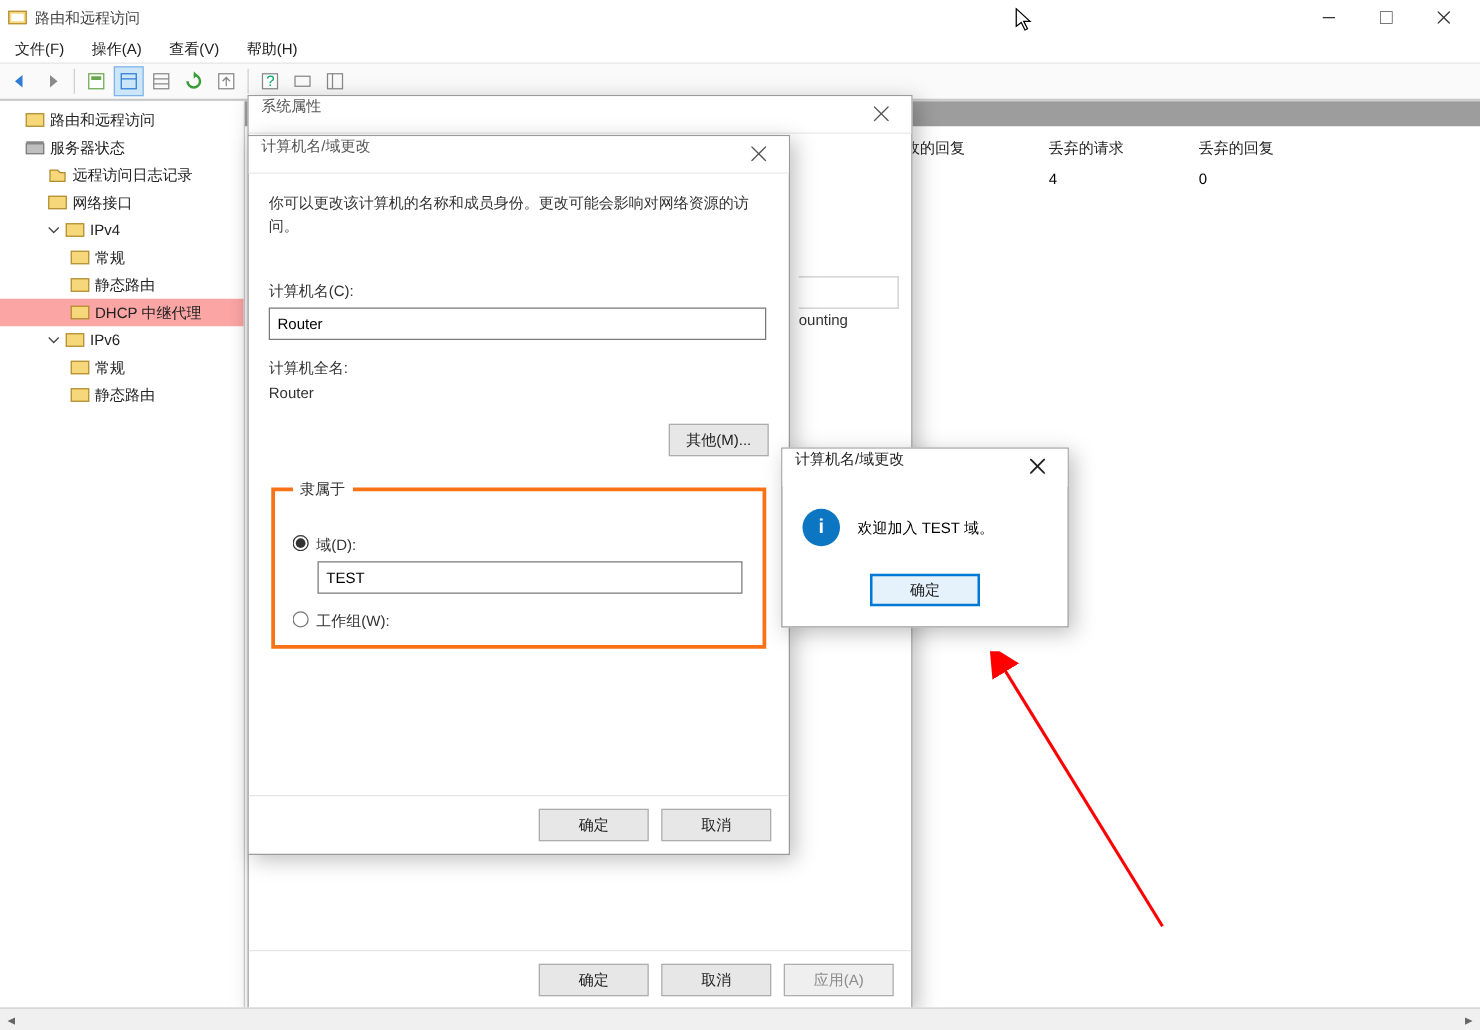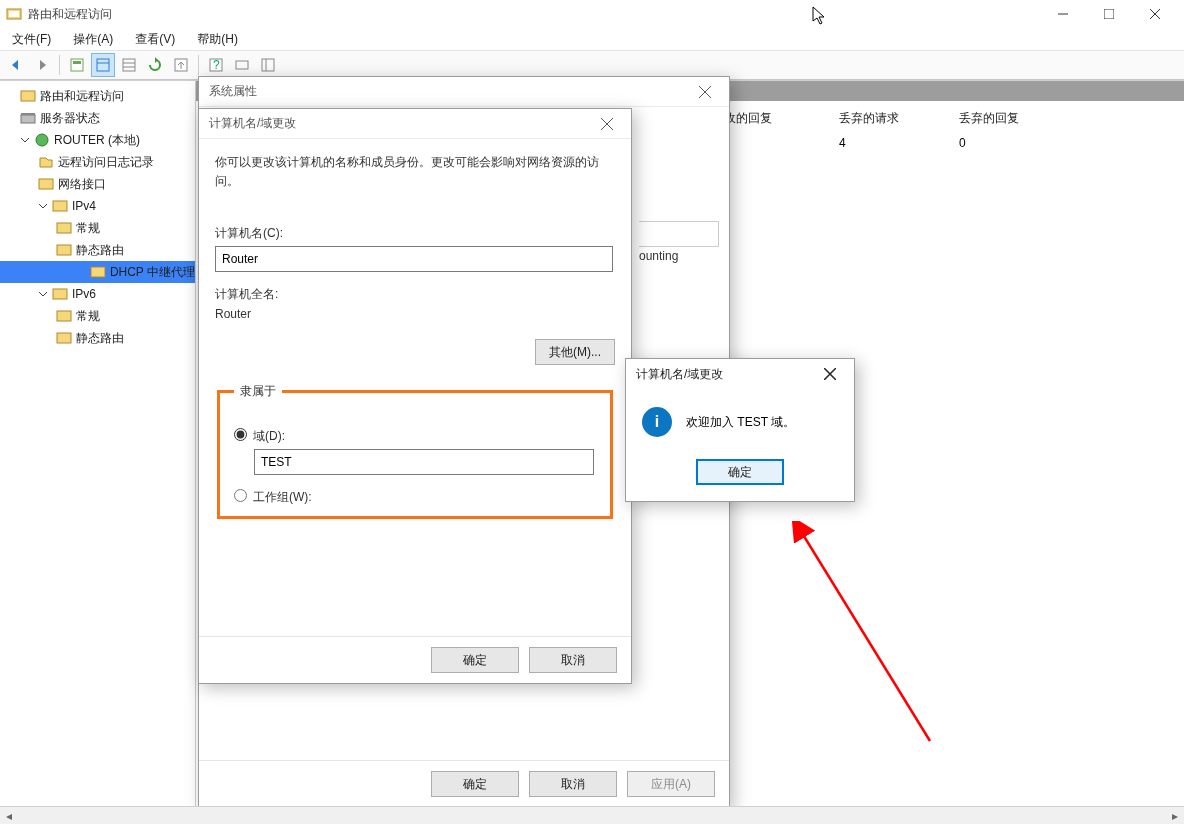--- a/index.html
+++ b/index.html
@@ -24,33 +24,33 @@
 .toolbar svg { display: block; }
 
 
 .main { position: absolute; top: 80px; left: 0; right: 0; bottom: 18px; display: flex; border-top: 1px solid #d0d0d0; }
 
 .tree-pane { width: 196px; border-right: 1px solid #d0d0d0; overflow: hidden; background: #fff; padding-top: 4px; }
 .tree-item { display: flex; align-items: center; height: 22px; padding-left: 4px; white-space: nowrap; }
 .tree-item .expander { width: 14px; height: 14px; display: flex; align-items: center; justify-content: center; color: #666; }
 .tree-item .ticon { width: 16px; height: 16px; margin: 0 4px 0 2px; display:flex; align-items:center; justify-content:center; }
 .tree-item .label { color: #222; }
-.tree-item.selected { background: #3b82f6; justify-content: flex-end; }
+.tree-item.selected { background: #fca5a5; }
 .indent-1 { padding-left: 18px; }
 .indent-2 { padding-left: 36px; }
 .indent-3 { padding-left: 54px; }
 
 .detail-pane { flex: 1; position: relative; }
 .grid-header-bar { height: 20px; background: #9d9d9d; position: absolute; top: 0; left: 0; right: 0; }
 .grid-cell-h { padding: 3px 8px; color: #222; }
 .grid-cell { padding: 3px 8px; }
 
 
 .dialog { position: absolute; background: #fff; border: 1px solid #9b9b9b; box-shadow: 4px 4px 16px rgba(0,0,0,0.25); }
-.dlg-title { height: 30px; display: flex; align-items: center; padding: 0 10px; color: #555; border-bottom: 1px solid #eaeaea; background:#fff;}
+.dlg-title { height: 30px; display: flex; align-items: flex-start; padding: 0 10px; color: #555; border-bottom: 1px solid #eaeaea; background:#fff;}
 .dlg-title .dt-text { flex: 1; }
 .dlg-close { width: 28px; height: 28px; display: flex; align-items: center; justify-content: center; color: #444; }
 .dlg-body { padding: 14px 16px; color: #333; }
 .dlg-buttons { display: flex; justify-content: flex-end; gap: 10px; padding: 10px 14px; border-top: 1px solid #e5e5e5; }
 .btn { min-width: 88px; height: 26px; border: 1px solid #adadad; background: #e7e7e7; display: inline-flex; align-items: center; justify-content: center; color: #222; }
 .btn.disabled { color: #8d8d8d; background:#efefef; }
 .btn.primary { border: 2px solid #0078d7; background:#e5f1fb; }
 
 .field-label { color: #333; margin-bottom: 4px; }
 .text-input { width: 100%; height: 26px; border: 1px solid #7a7a7a; padding: 0 6px; background:#fff; }
@@ -189,33 +189,20 @@
       <span class="label">路由和远程访问</span>
     </div>
     <div class="tree-item indent-1">
       <span class="ticon">
           <svg width="16" height="16">
             <rect x="1" y="5" width="14" height="8" fill="#bfbfbf" stroke="#777"></rect>
             <rect x="1" y="3" width="14" height="2" fill="#888"></rect>
           </svg>
         </span>
       <span class="label">服务器状态</span>
-    </div>
-    <div class="tree-item indent-1">
-      <span class="expander">
-          <svg width="10" height="10">
-            <path d="M1 3 L5 7 L9 3" fill="none" stroke="#444"></path>
-          </svg>
-        </span>
-      <span class="ticon">
-          <svg width="16" height="16">
-            <circle cx="8" cy="8" r="6" fill="#5bb75b" stroke="#2e7d2e"></circle>
-          </svg>
-        </span>
-      <span class="label">ROUTER (本地)</span>
     </div>
     <div class="tree-item indent-2">
       <span class="ticon">
           <svg width="16" height="16">
             <path d="M2 4 L8 4 L10 6 L14 6 L14 13 L2 13 Z" fill="#f6d87a" stroke="#b08a2a"></path>
           </svg>
         </span>
       <span class="label">远程访问日志记录</span>
     </div>
     <div class="tree-item indent-2">

